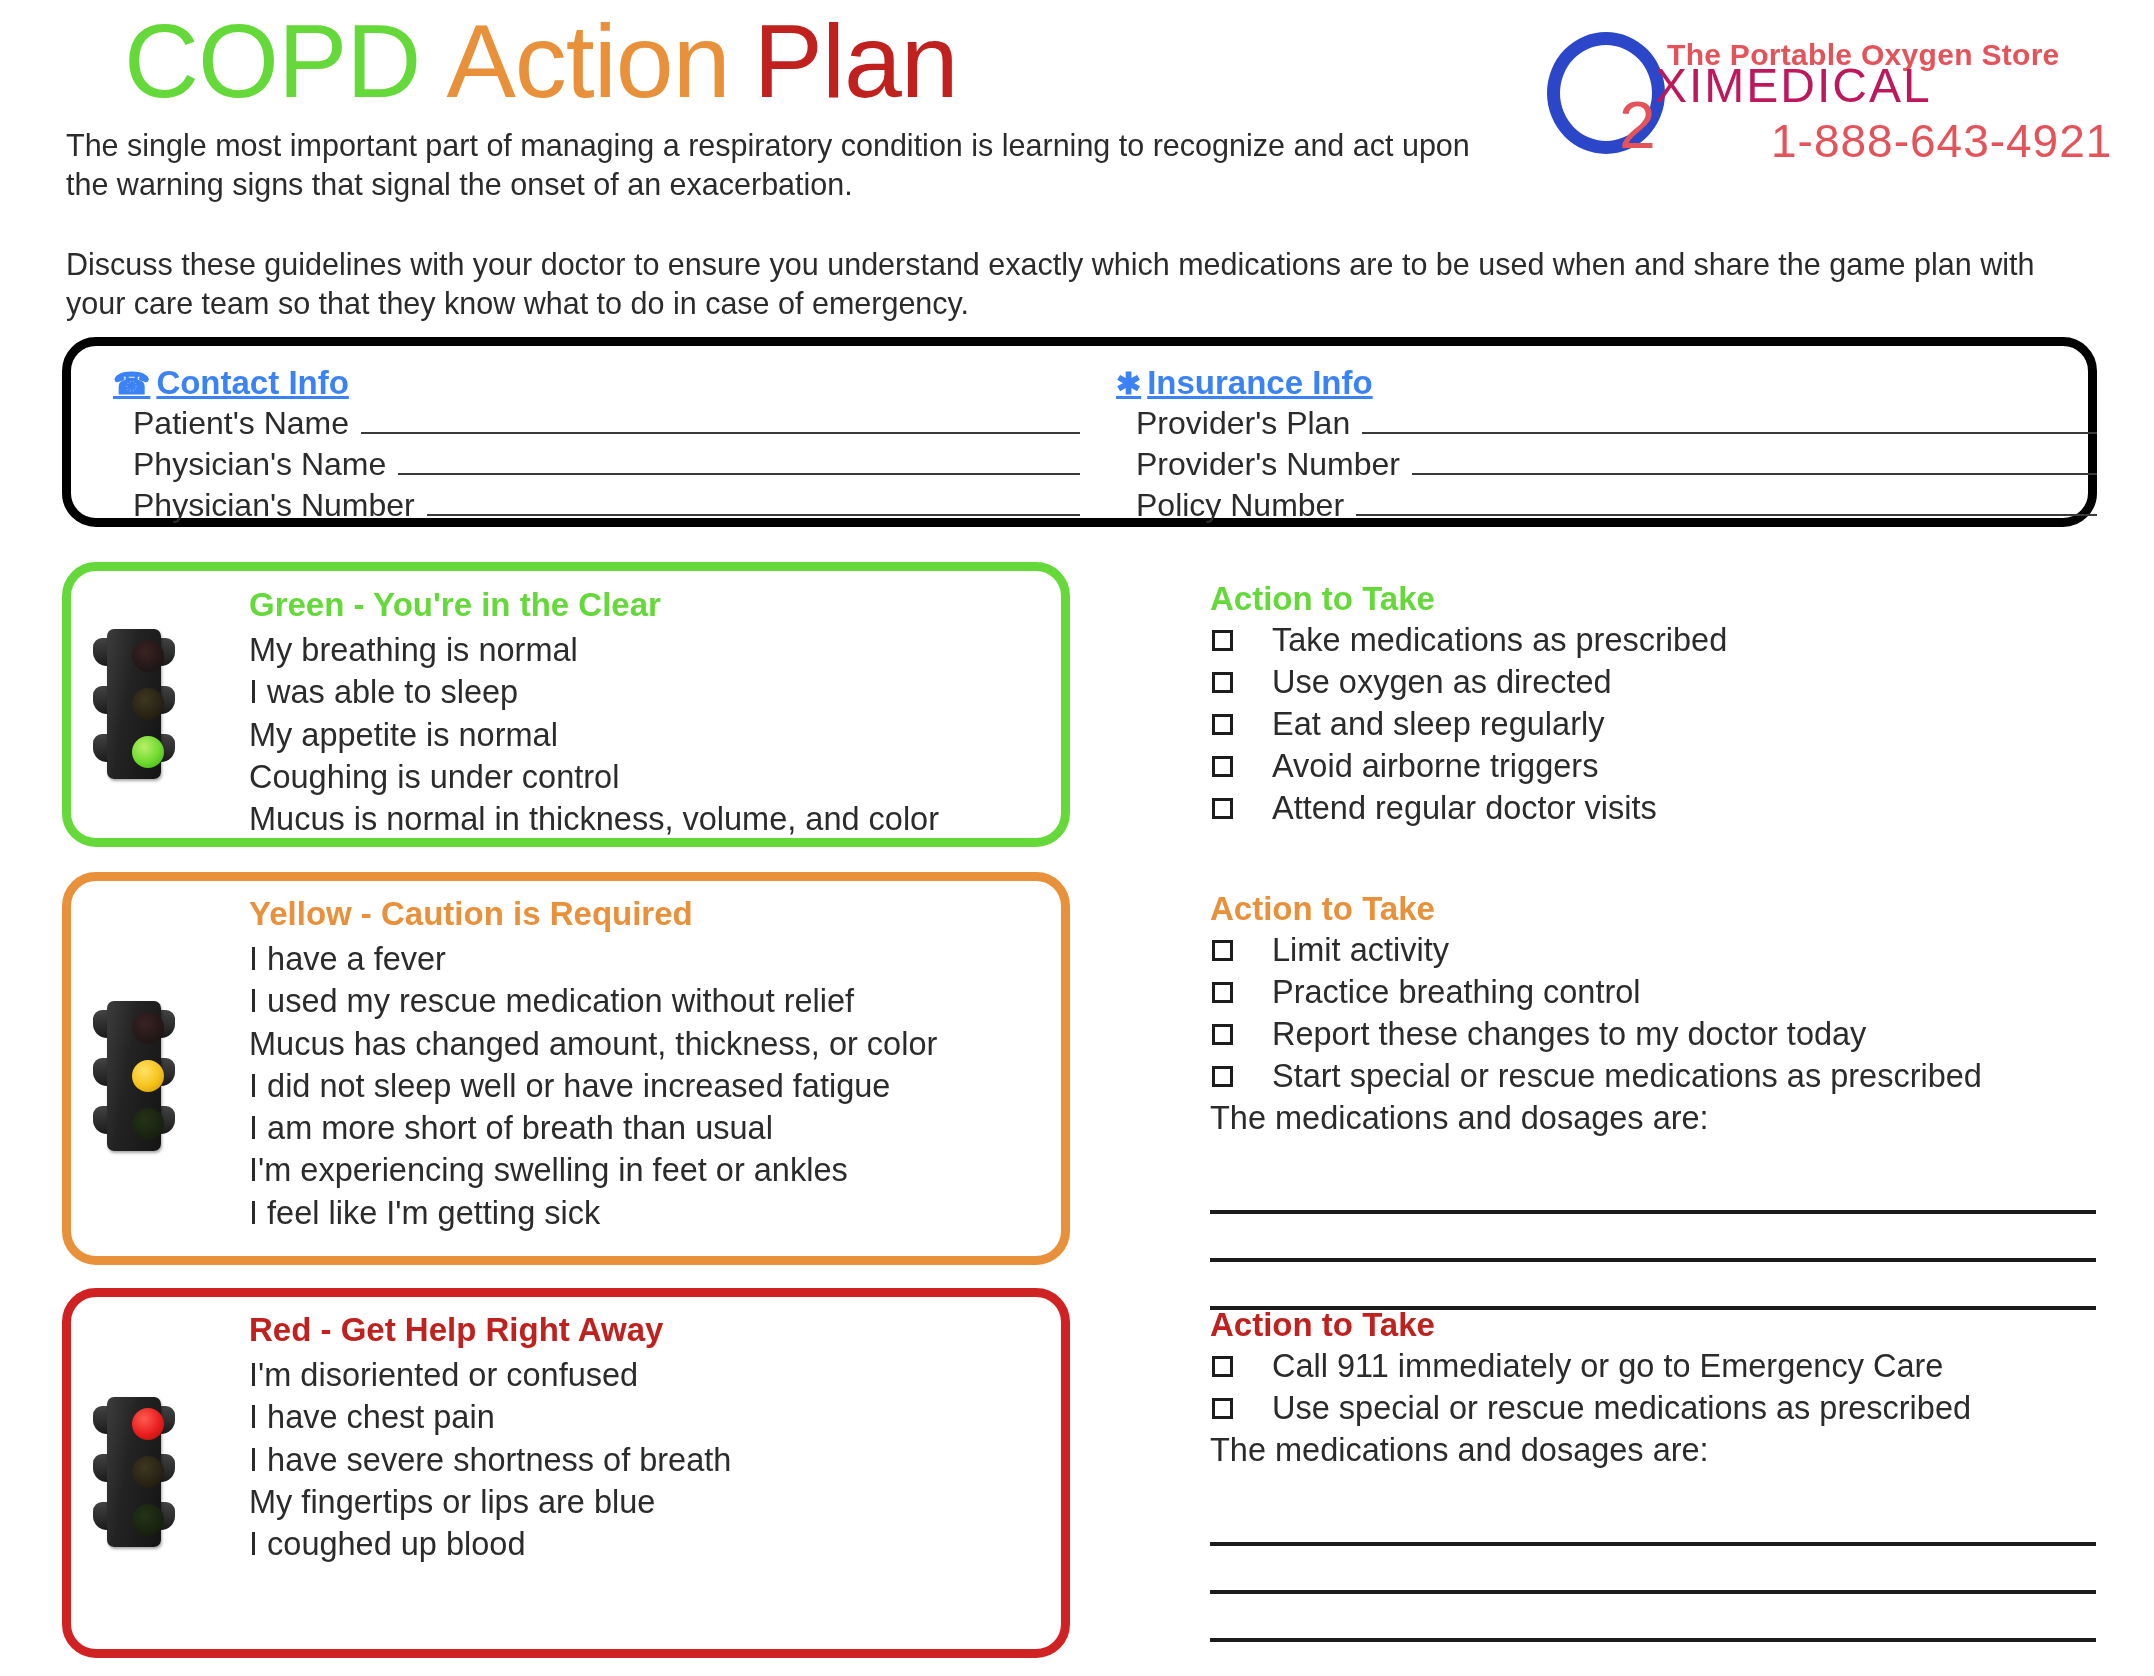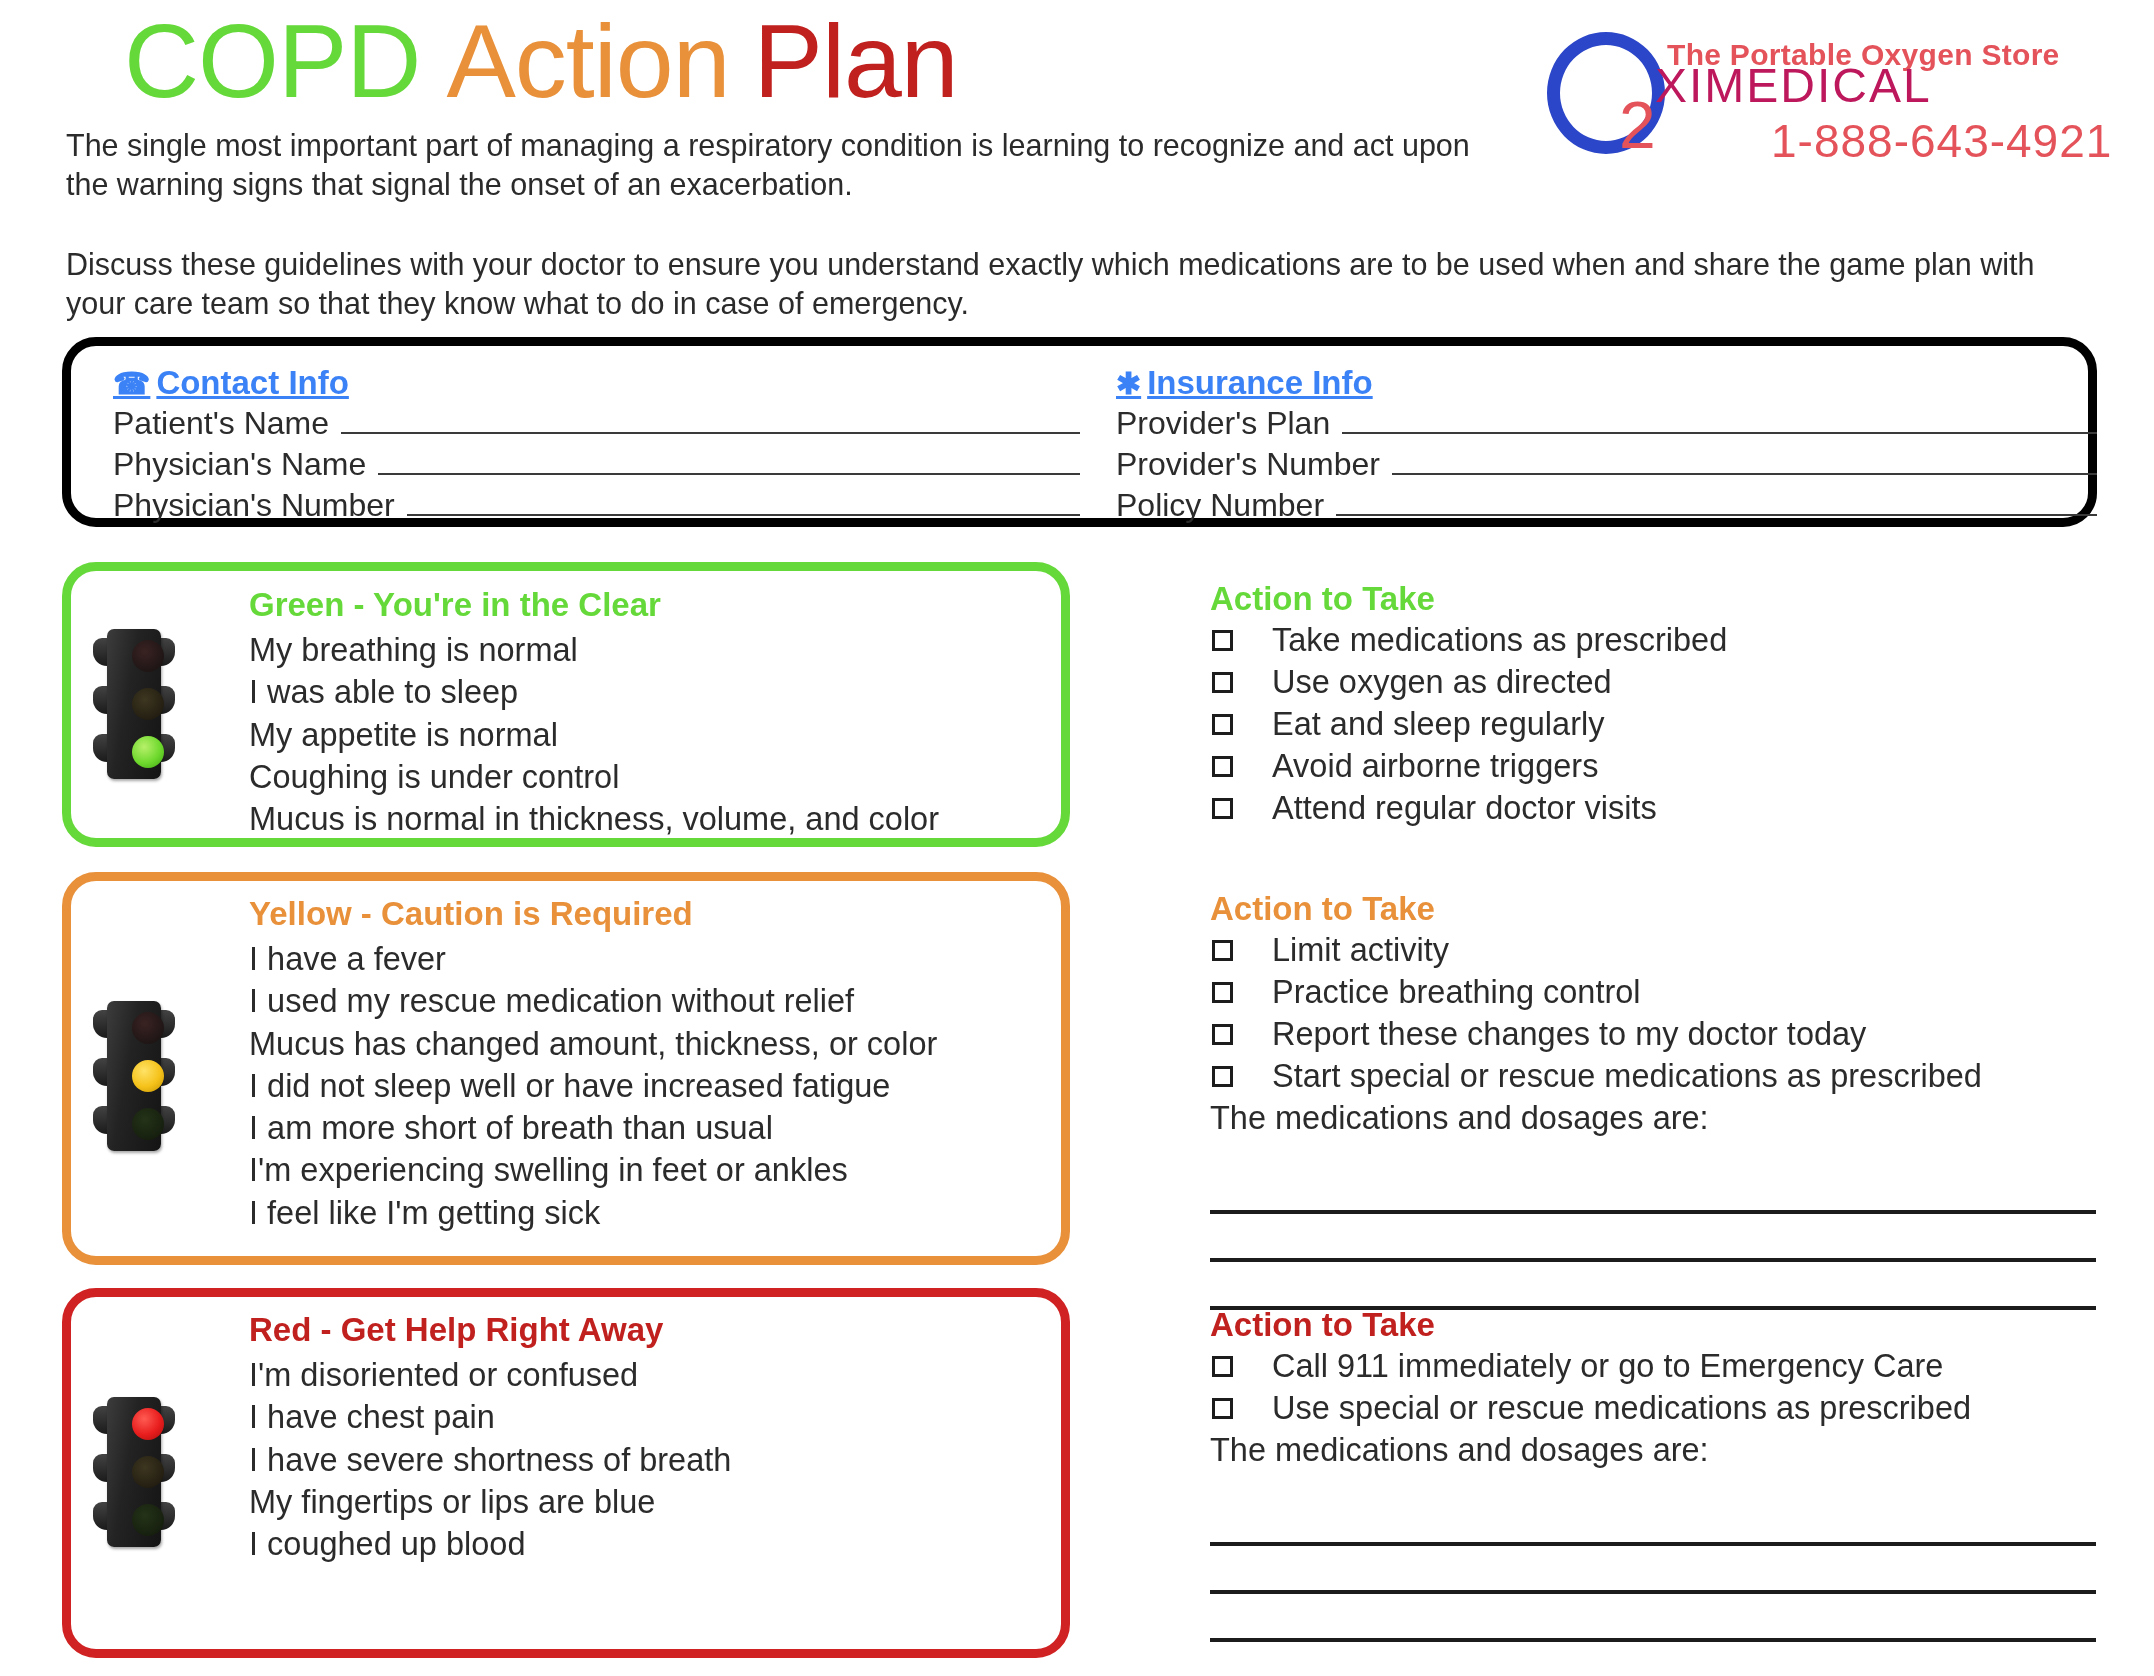--- a/index.html
+++ b/index.html
@@ -141,20 +141,21 @@
     text-decoration: underline;
   }
   .info-head .ic { font-size: 30px; padding-right: 6px; }
   .info-row {
     display: flex;
     align-items: baseline;
     font-size: 32px;
     line-height: 1.28;
     color: #2b2b2b;
     white-space: nowrap;
+    margin-left: 20px;
   }
   .info-row .lbl { flex: 0 0 auto; }
   .info-row .rule {
     flex: 1 1 auto;
     margin-left: 12px;
     border-bottom: 2.5px solid #3a3a3a;
     height: 26px;
   }
   .info-col.left .info-row .rule { margin-right: 18px; }
   .info-col.right .info-row .rule { margin-right: 4px; }

